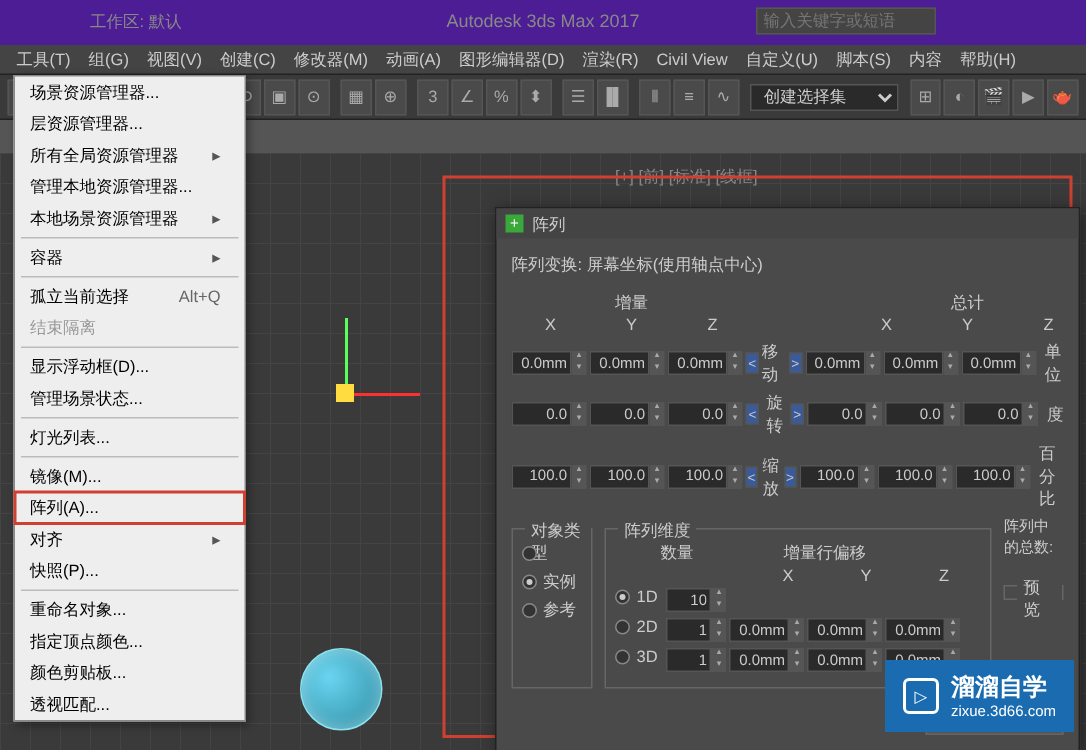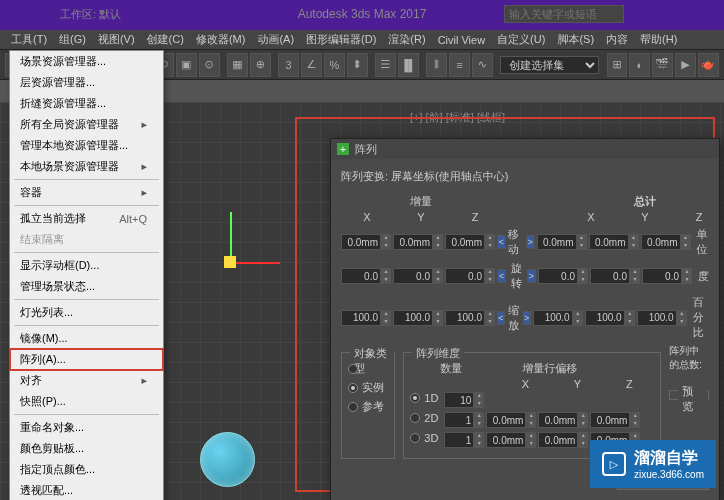--- a/index.html
+++ b/index.html
@@ -143,23 +143,20 @@
 </div>
 
 <div class="dropdown-menu" id="tools-menu">
     <div class="dm-item">
       <span>场景资源管理器...</span>
     </div>
     <div class="dm-item">
       <span>层资源管理器...</span>
     </div>
     <div class="dm-item">
-      <span>折缝资源管理器...</span>
-    </div>
-    <div class="dm-item">
       <span>所有全局资源管理器</span>
       <span class="dm-arrow">▸</span>
     </div>
     <div class="dm-item">
       <span>管理本地资源管理器...</span>
     </div>
     <div class="dm-item">
       <span>本地场景资源管理器</span>
       <span class="dm-arrow">▸</span>
     </div>
@@ -199,24 +196,24 @@
       <span class="dm-arrow">▸</span>
     </div>
     <div class="dm-item">
       <span>快照(P)...</span>
     </div>
     <div class="dm-sep"></div>
     <div class="dm-item">
       <span>重命名对象...</span>
     </div>
     <div class="dm-item">
+      <span>指定顶点颜色...</span>
+    </div>
+    <div class="dm-item">
       <span>颜色剪贴板...</span>
-    </div>
-    <div class="dm-item">
-      <span>指定顶点颜色...</span>
     </div>
     <div class="dm-item">
       <span>透视匹配...</span>
     </div>
   </div>
 
 <div class="dialog">
   <div class="dialog-title">
     <span class="plus">+</span>
     <span>阵列</span>
@@ -227,21 +224,21 @@
       <div style="flex:1;">
         <div class="section-label" style="text-align:center;">增量</div>
         <div class="col-headers">
           <span>X</span>
             <span>Y</span>
             <span>Z</span>
         </div>
       </div>
       <div style="width:60px;"></div>
       <div style="flex:1;">
-        <div class="section-label" style="text-align:center;font-weight:bold;">总计</div>
+        <div class="section-label" style="text-align:center;">总计</div>
         <div class="col-headers">
           <span>X</span>
             <span>Y</span>
             <span>Z</span>
         </div>
       </div>
       <div style="width:30px;"></div>
     </div>
     <div id="array-rows">
         <div class="dlg-row">

